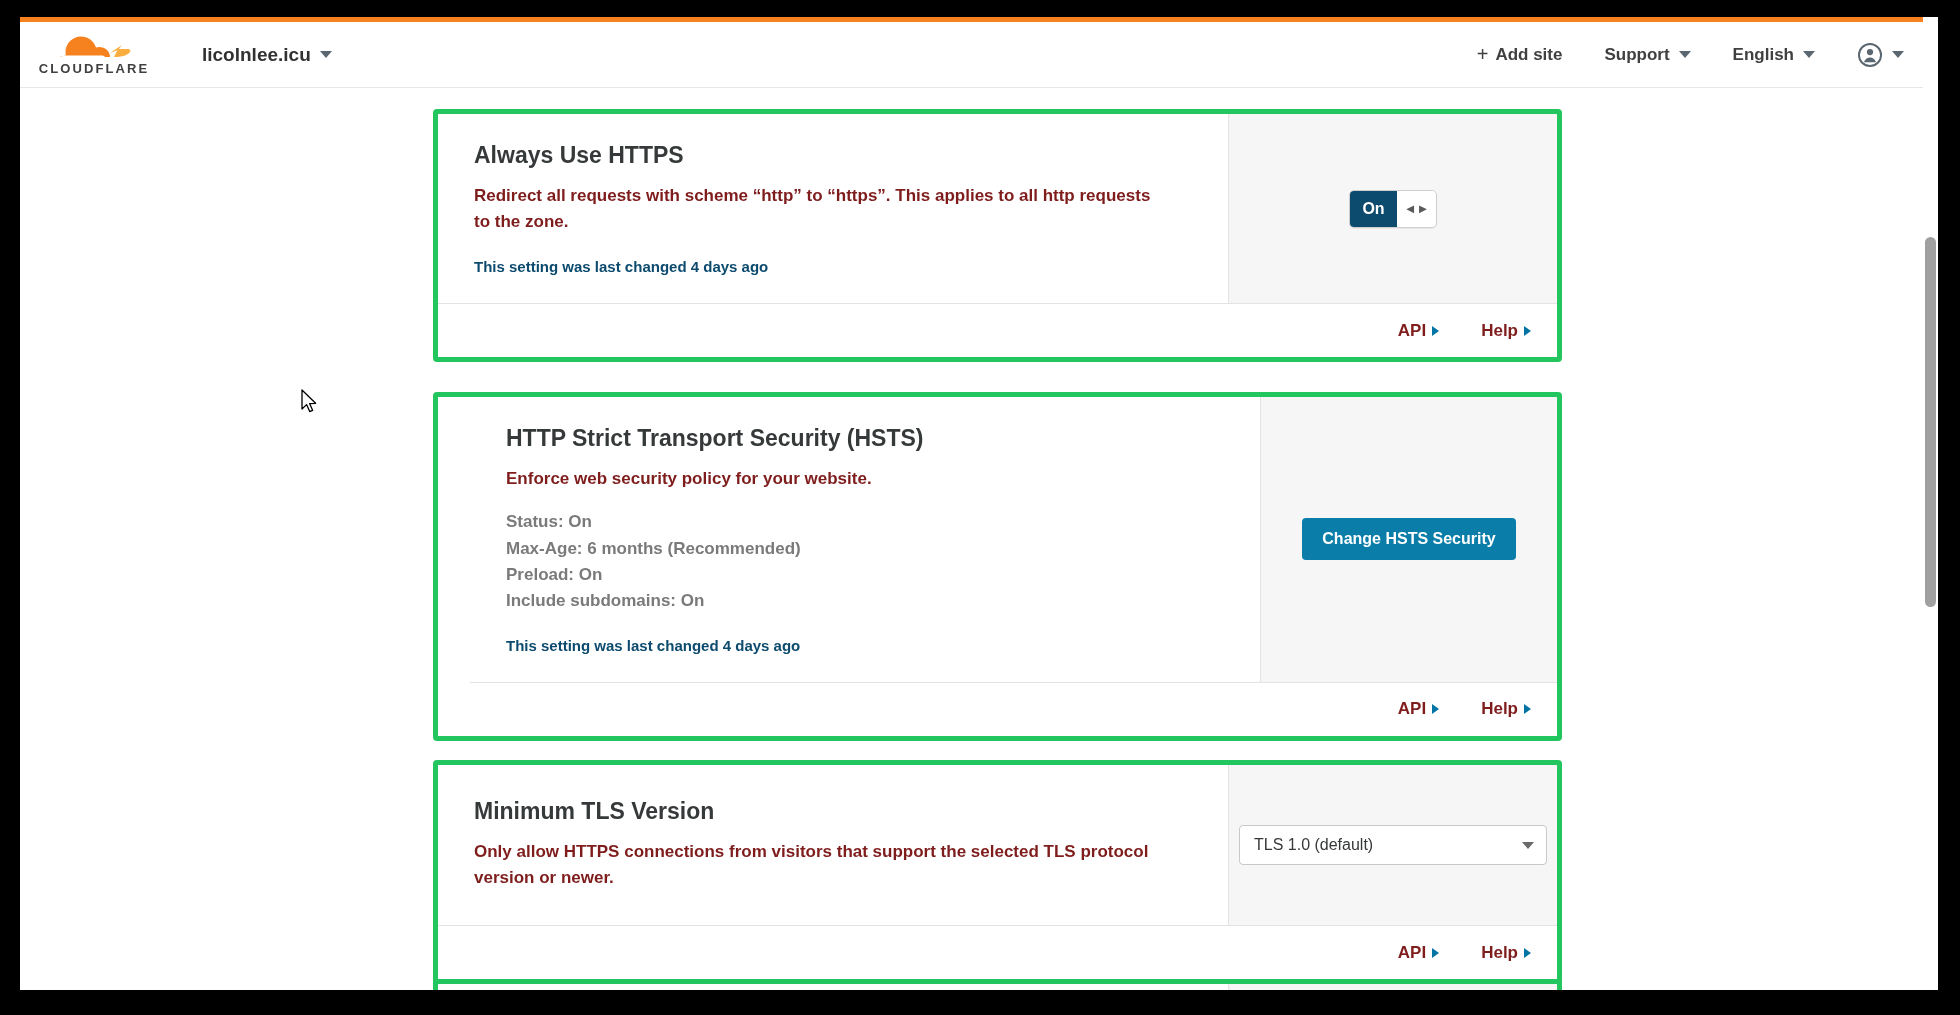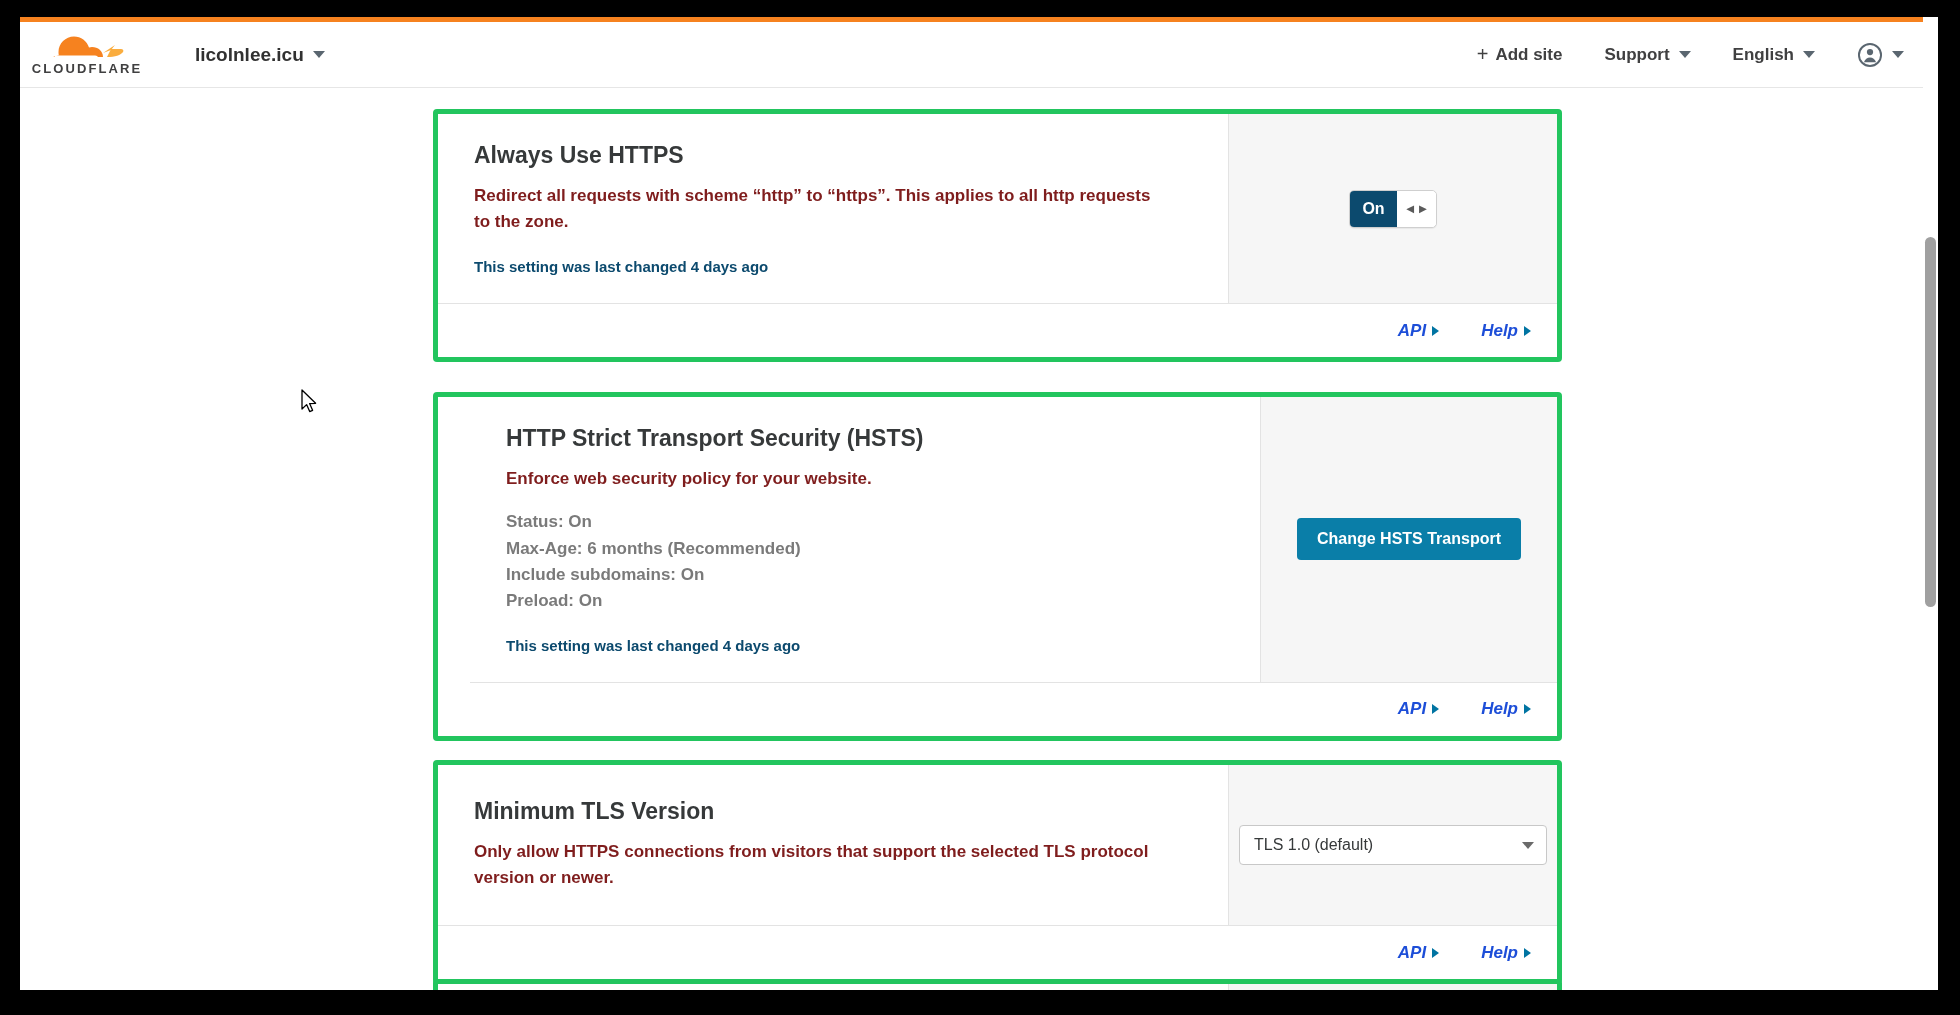--- a/index.html
+++ b/index.html
@@ -49,21 +49,21 @@
     height: 66px;
     background: #ffffff;
     border-bottom: 1px solid #e6e6e6;
     display: flex;
     align-items: center;
   }
 
   .header-left {
     display: flex;
     align-items: center;
-    padding-left: 11px;
+    padding-left: 18px;
   }
 
   
   .cf-logo {
     width: 112px;
     height: 48px;
     position: relative;
     display: block;
   }
   .cf-logo svg { display: block; }
@@ -203,27 +203,26 @@
     background: #ffffff;
     display: flex;
     align-items: center;
     justify-content: flex-end;
     padding-right: 26px;
     gap: 0;
   }
   .footer-link {
     font-size: 17px;
     font-weight: bold;
-    color: #1d4ed8;
+    color: #7f1d1d;
     text-decoration: none;
     display: flex;
     align-items: center;
     margin-left: 42px;
     cursor: pointer;
-    font-style: italic;
   }
   .footer-link .arrow {
     width: 0; height: 0;
     border-top: 5px solid transparent;
     border-bottom: 5px solid transparent;
     border-left: 7px solid #0074a2;
     margin-left: 6px;
     display: inline-block;
   }
 
@@ -414,27 +413,27 @@
       </div>
 
       <div class="card" style="top:303px;padding-left:32px;">
         <div class="card-body">
           <div class="card-main">
             <div class="card-title">HTTP Strict Transport Security (HSTS)</div>
             <div class="card-desc">Enforce web security policy for your website.</div>
             <div class="status-list">
               <div class="status-line">Status: On</div>
               <div class="status-line">Max-Age: 6 months (Recommended)</div>
+              <div class="status-line">Preload: On</div>
               <div class="status-line">Include subdomains: On</div>
-              <div class="status-line">Preload: On</div>
             </div>
             <div class="last-changed">This setting was last changed 4 days ago</div>
           </div>
           <div class="card-side">
-            <button class="btn-primary">Change HSTS Transport</button>
+            <button class="btn-primary">Change HSTS Security</button>
           </div>
         </div>
         <div class="card-footer">
           <a class="footer-link">
             <span>API</span>
             <span class="arrow"></span>
           </a>
           <a class="footer-link">
             <span>Help</span>
             <span class="arrow"></span>

